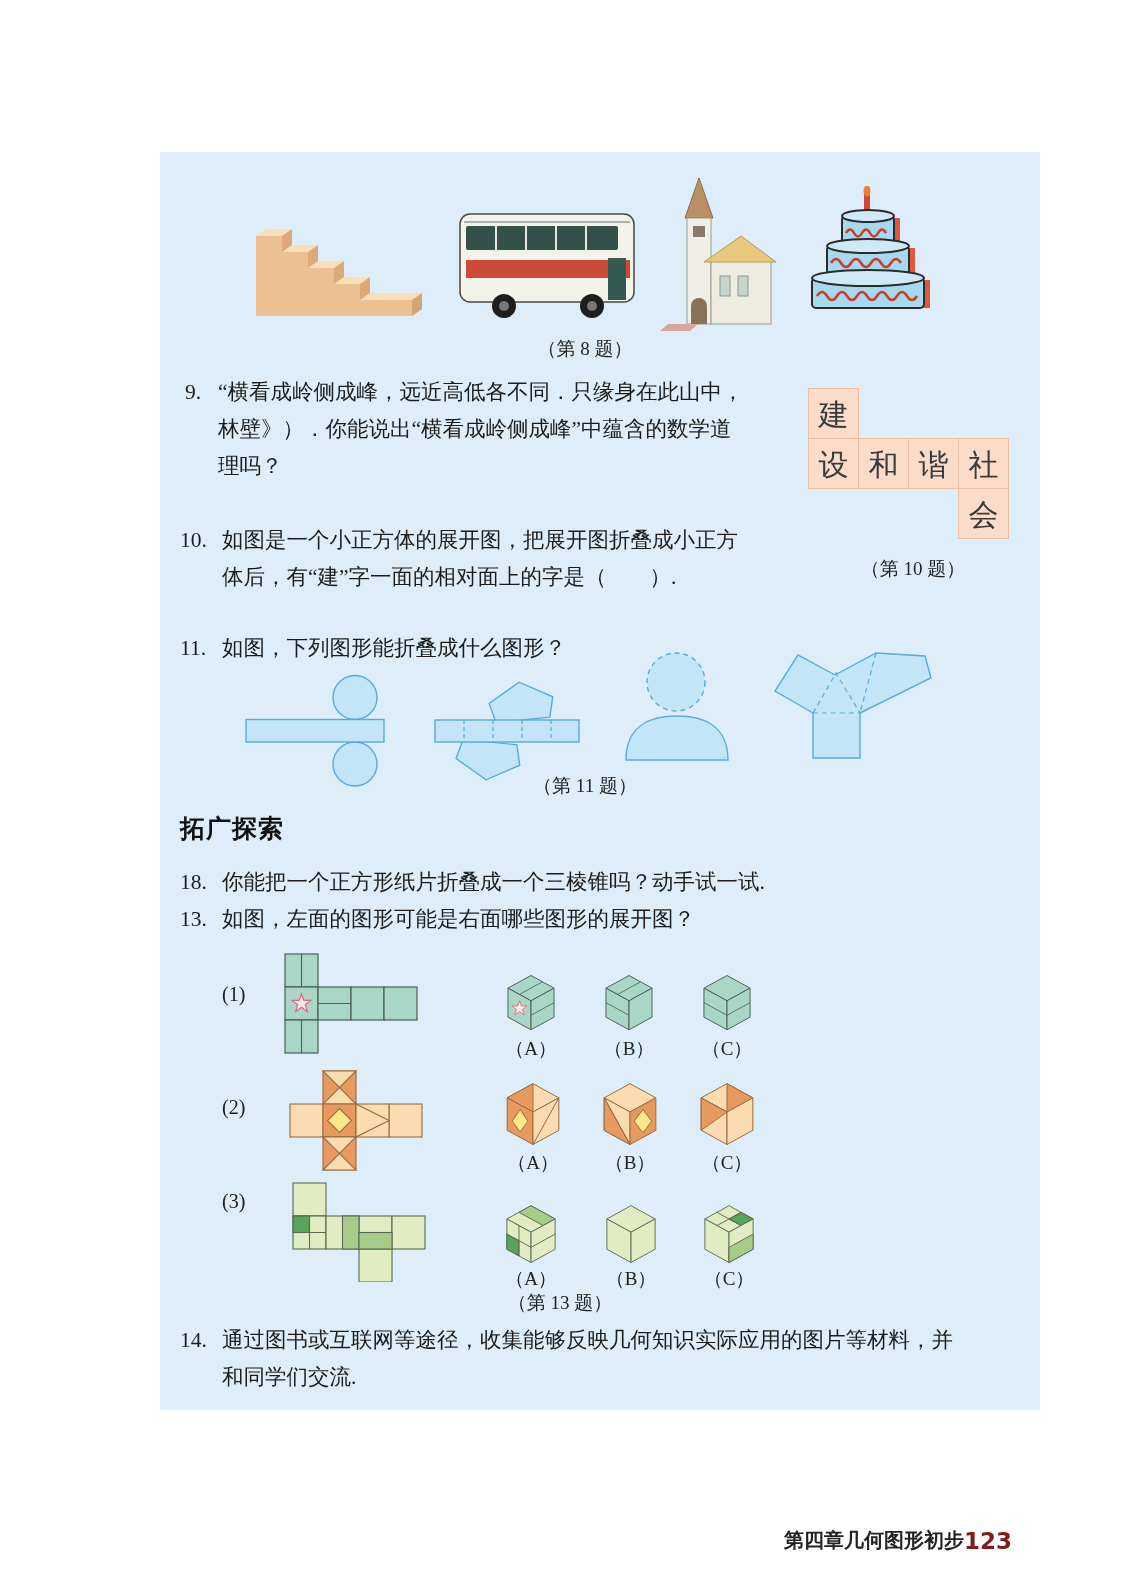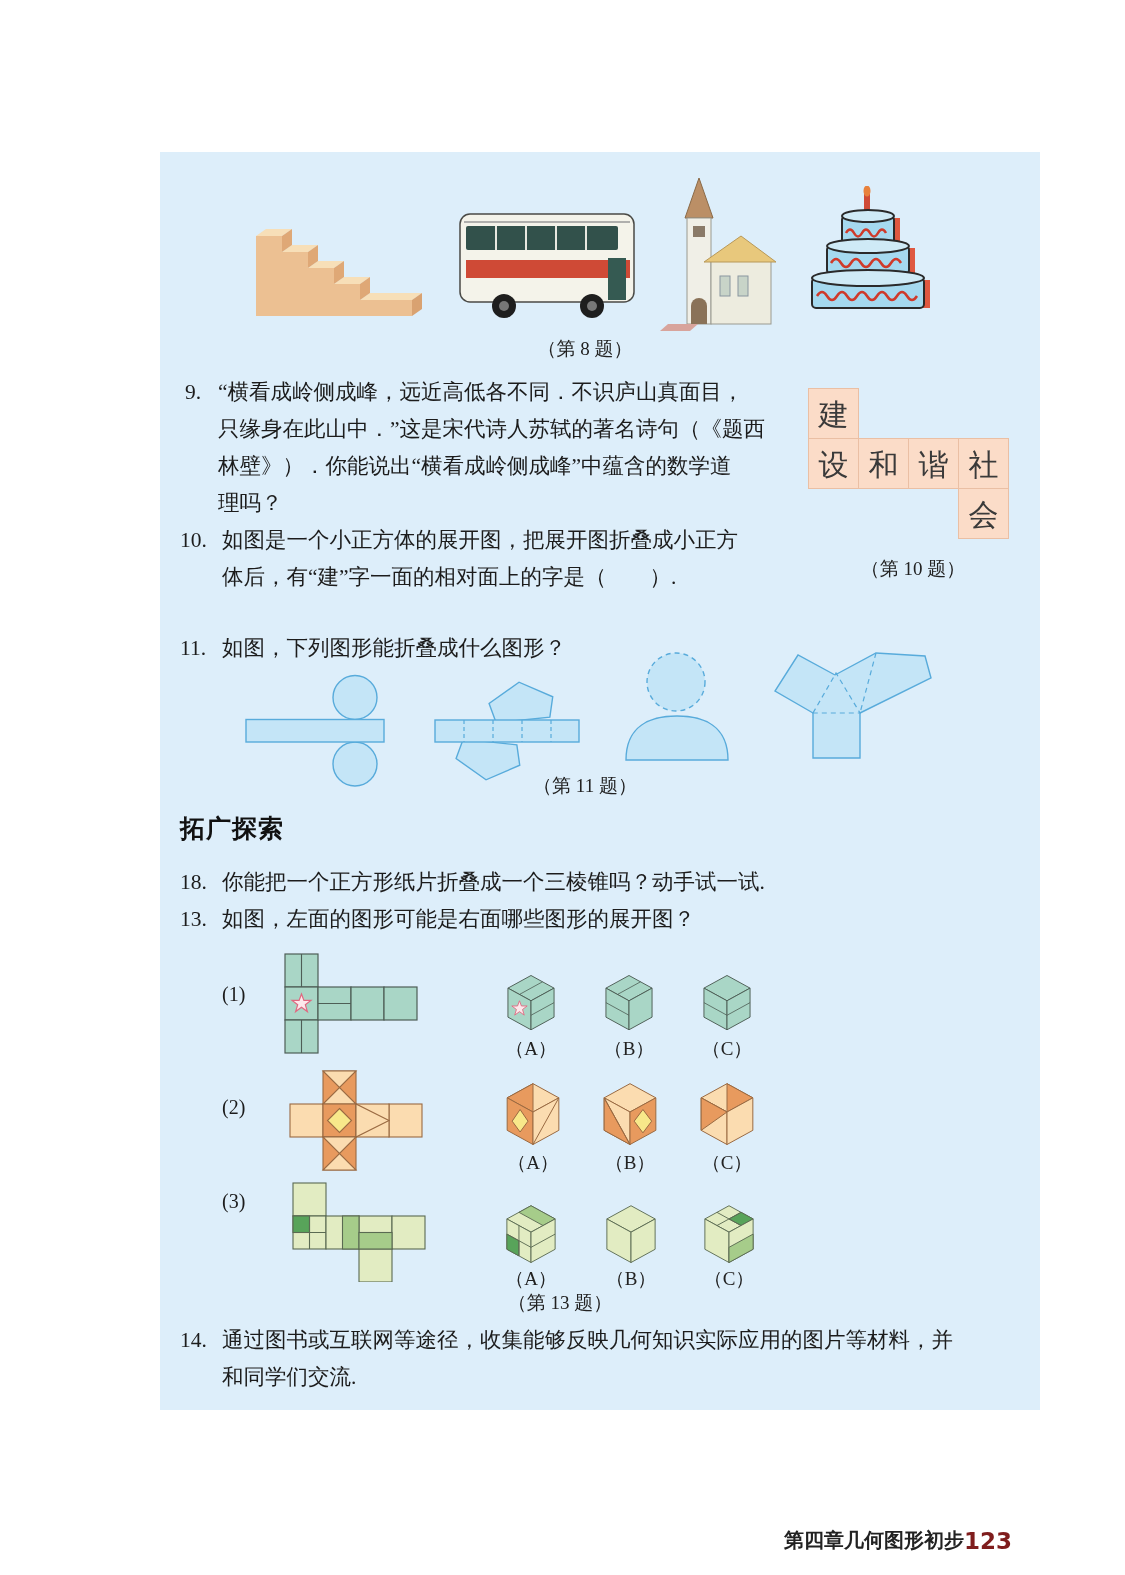--- a/index.html
+++ b/index.html
@@ -91,22 +91,21 @@
     <ellipse cx="68" cy="60" rx="41" ry="7" fill="#cfeaf6" stroke="#2a2a2a" stroke-width="2"></ellipse>
     <path d="M31,77 q5,-8 10,0 t10,0 t10,0 t10,0 t10,0 t10,0 t10,0" fill="none" stroke="#cf3a2a" stroke-width="2.5"></path>
     <rect x="12" y="92" width="112" height="30" rx="4" fill="#a5d9ef" stroke="#2a2a2a" stroke-width="2"></rect>
     <ellipse cx="68" cy="92" rx="56" ry="8" fill="#cfeaf6" stroke="#2a2a2a" stroke-width="2"></ellipse>
     <path d="M17,110 q5,-8 10,0 t10,0 t10,0 t10,0 t10,0 t10,0 t10,0 t10,0 t10,0 t10,0" fill="none" stroke="#cf3a2a" stroke-width="2.5"></path>
   </svg>
 
   <div class="caption" style="left:470px;top:336px;width:230px">（第 8 题）</div>
 
   <div class="qblock" style="left:185px;top:374px">
-    <div class="qline"><span class="qnum n1">9.</span><span>“横看成岭侧成峰，远近高低各不同．不识庐山真面目，</span></div>
-    <div class="qline ind1">只缘身在此山中．”这是宋代诗人苏轼的著名诗句（《题西</div>
+    <div class="qline"><span class="qnum n1">9.</span><span>“横看成岭侧成峰，远近高低各不同．只缘身在此山中，</span></div>
     <div class="qline ind1">林壁》）．你能说出“横看成岭侧成峰”中蕴含的数学道</div>
     <div class="qline ind1">理吗？</div>
   </div>
 
   <div class="qblock" style="left:180px;top:522px">
     <div class="qline"><span class="qnum n2">10.</span><span>如图是一个小正方体的展开图，把展开图折叠成小正方</span></div>
     <div class="qline ind2">体后，有“建”字一面的相对面上的字是（　　）.</div>
   </div>
 
   <div class="net10-cell" style="left:808px;top:388px">建</div>

